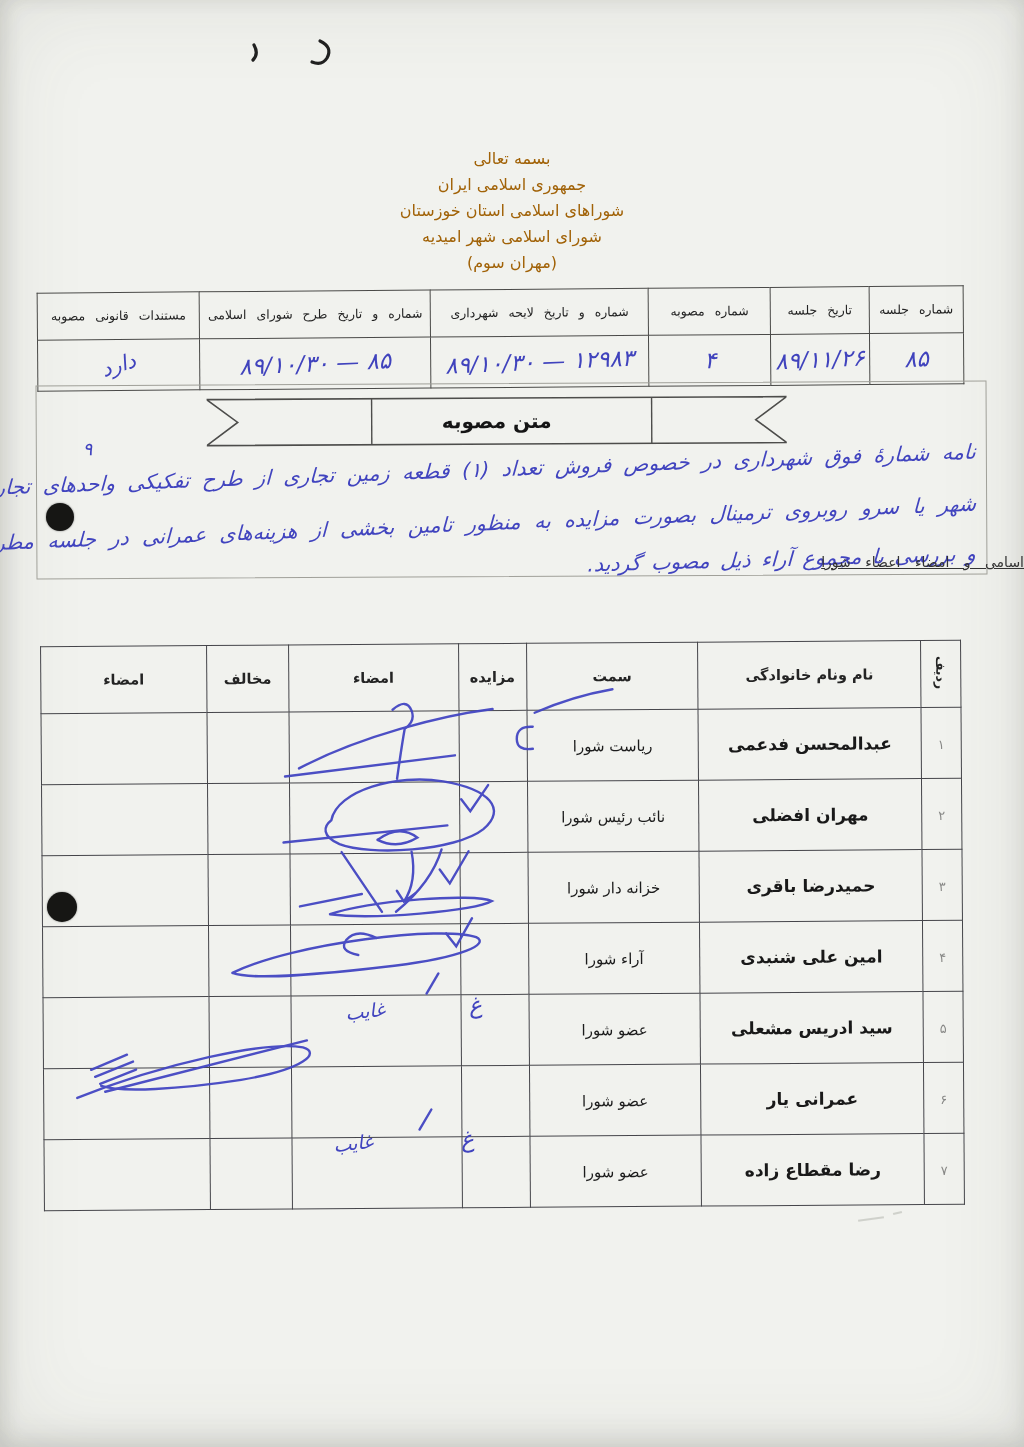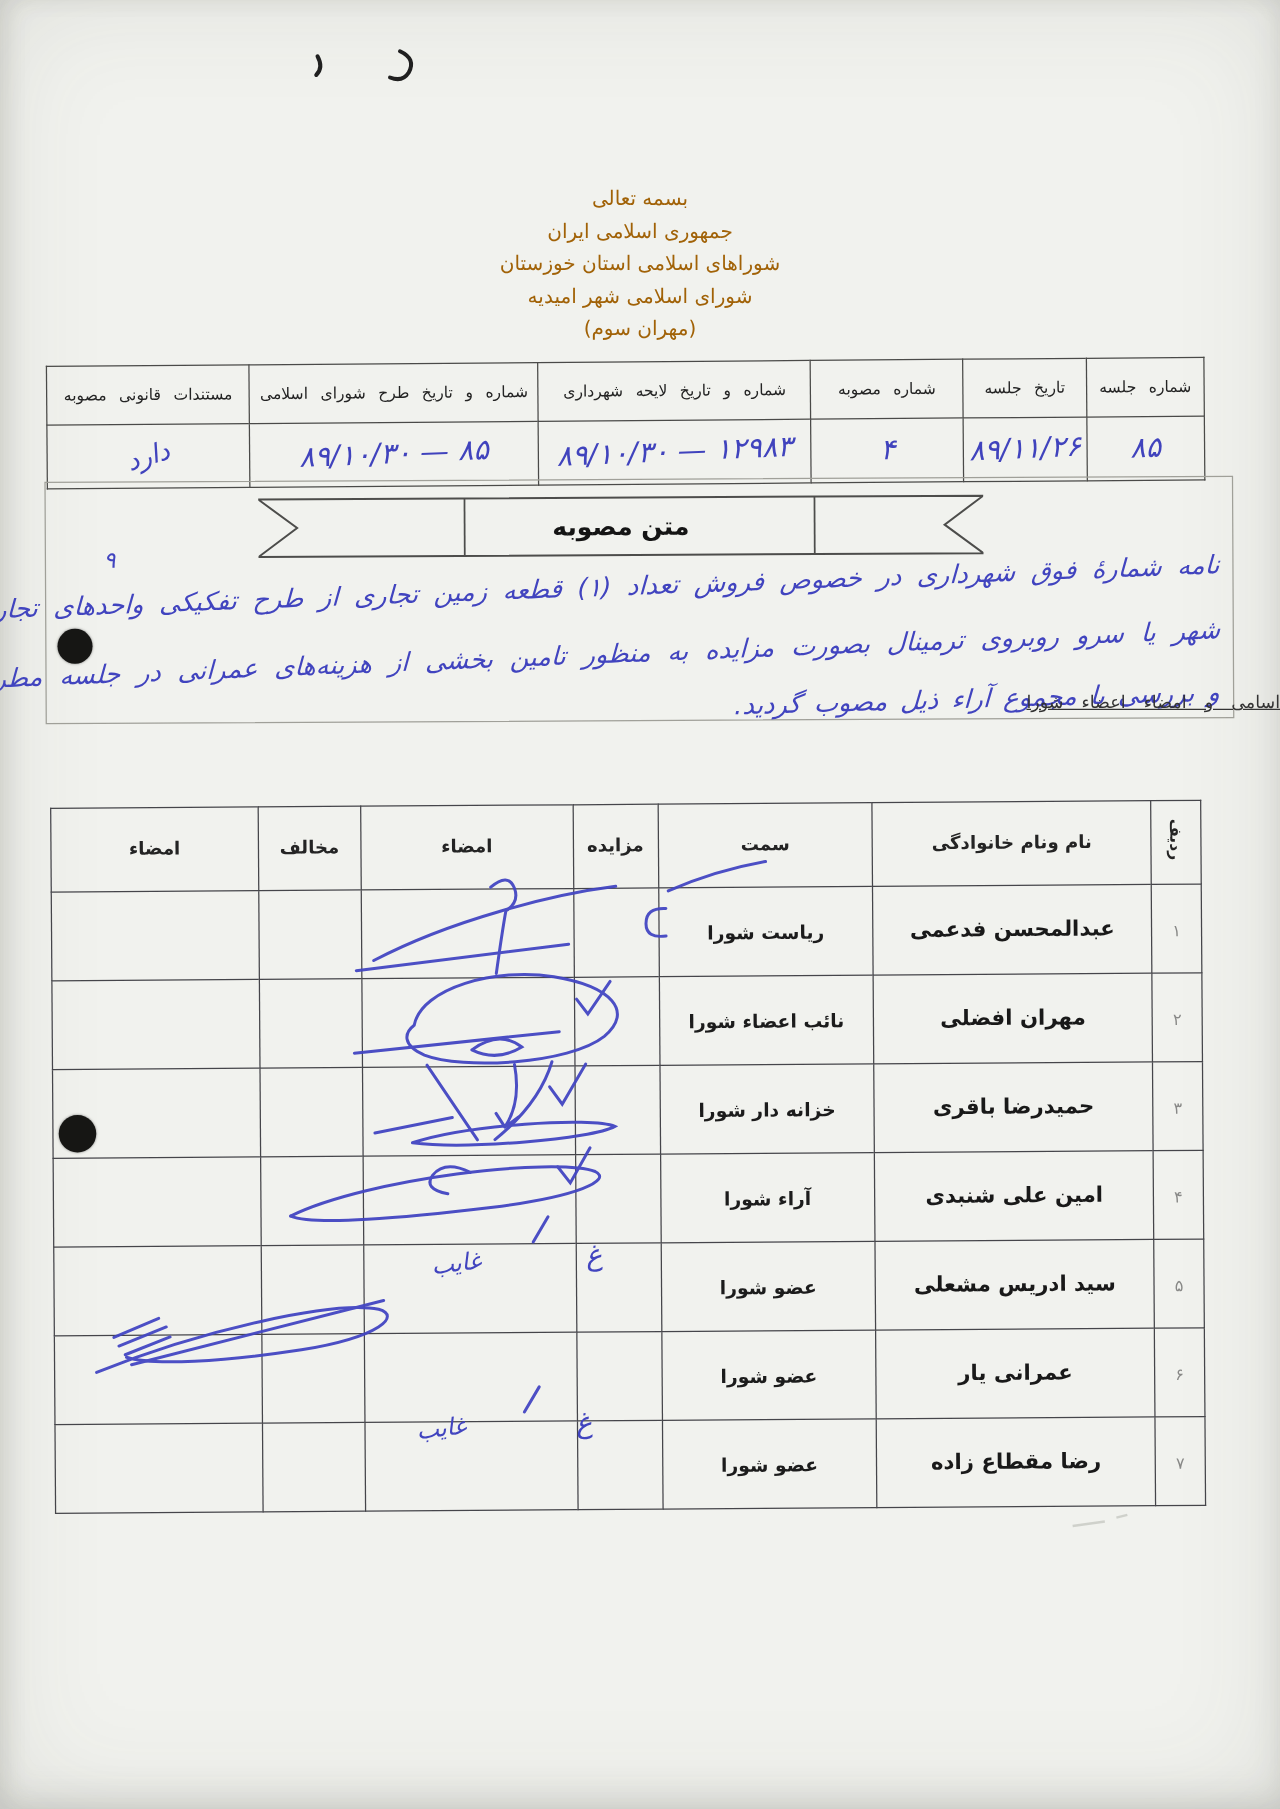--- a/index.html
+++ b/index.html
@@ -39,21 +39,21 @@
   
   .sec-title{top:554px;left:0;right:0;text-align:right;direction:rtl;font-size:14px;color:#333;
     letter-spacing:5px;word-spacing:10px;text-decoration:underline;}
   
   .members{left:42px;top:643px;width:921px;direction:rtl;transform:rotate(-.4deg);transform-origin:center;}
   .members td{border:1.2px solid #45454a;text-align:center;vertical-align:middle;padding:2px;}
   .members tr.h td{height:62px;font-size:14.5px;font-weight:bold;color:#242424;}
   .members tr.r td{height:66px;}
   .members .v-label{writing-mode:vertical-rl;font-size:12.5px;font-weight:bold;display:inline-block;}
   .members .name{font-size:17px;font-weight:bold;color:#191919;letter-spacing:.3px;}
-  .members .pos{font-size:15px;font-weight:bold;color:#1c1c1c;}
+  .members .pos{font-size:15px;font-weight:normal;color:#1c1c1c;}
   .members .rowno{font-size:13px;color:#333;opacity:.55;}
   .members tr.r:first-of-type .rowno{opacity:.9;}
   
   .ink-overlay{left:42px;top:643px;pointer-events:none;transform:rotate(-.4deg);}
   .gh{font-size:23px;color:#4144bf;font-style:italic;transform:rotate(-8deg);}
   .ghayeb{font-size:19px;color:#4144bf;font-style:italic;letter-spacing:2px;transform:rotate(-7deg);direction:rtl;}
   .smudge{background:#b9bab4;opacity:.6;}
 </style>
 </head>
 <body>
@@ -145,21 +145,21 @@
       <td><span class="name">عبدالمحسن فدعمی</span></td>
       <td><span class="pos">ریاست شورا</span></td>
       <td></td>
           <td></td>
       <td></td>
           <td></td>
     </tr>
     <tr class="r">
       <td><span class="rowno">۲</span></td>
       <td><span class="name">مهران افضلی</span></td>
-      <td><span class="pos">نائب اعضاء شورا</span></td>
+      <td><span class="pos">نائب رئیس شورا</span></td>
       <td></td>
           <td></td>
       <td></td>
           <td></td>
     </tr>
     <tr class="r">
       <td><span class="rowno">۳</span></td>
       <td><span class="name">حمیدرضا باقری</span></td>
       <td><span class="pos">خزانه دار شورا</span></td>
       <td></td>

